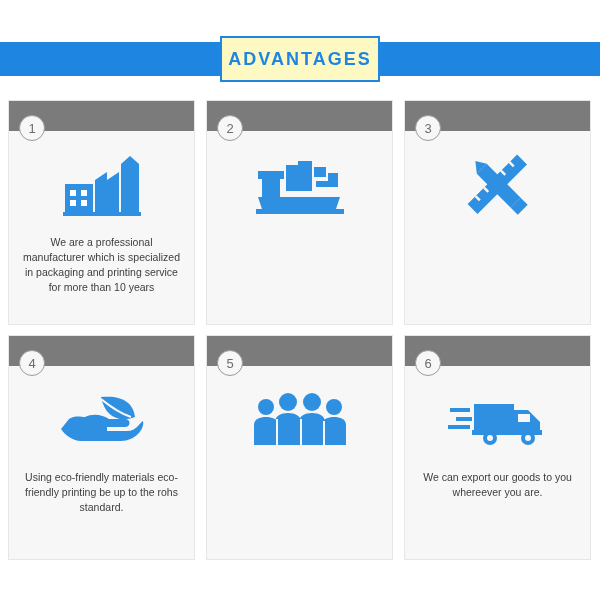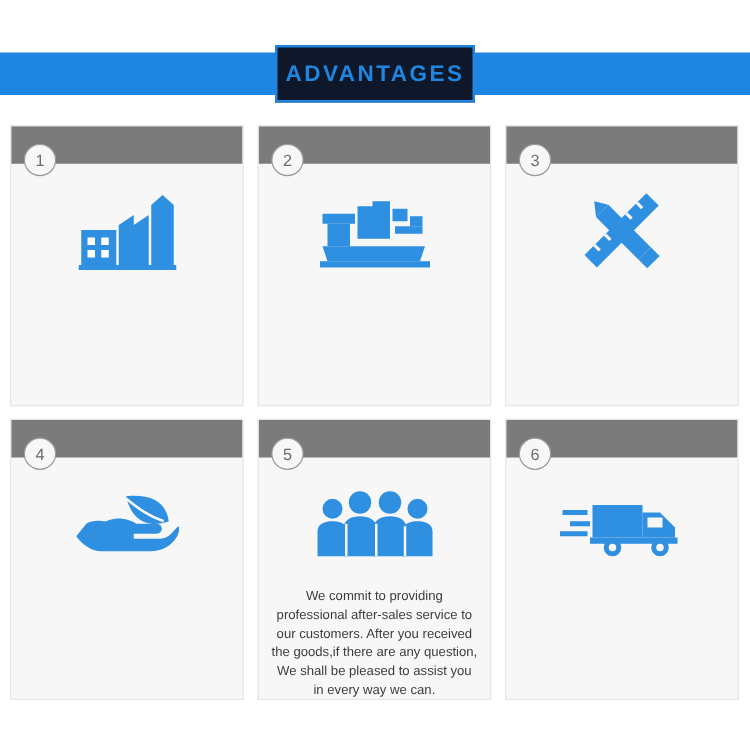--- a/index.html
+++ b/index.html
@@ -22,21 +22,21 @@
     width: 600px; height: 34px;
     background: #1e86e0;
   }
   .banner-title-box {
     position: absolute;
     left: 50%;
     top: 36px;
     transform: translateX(-50%);
     width: 160px;
     height: 46px;
-    background: #0f172a;
+    background: #fef9c3;
     border: 2px solid #1e86e0;
     display: flex;
     align-items: center;
     justify-content: center;
   }
   .banner-title {
     color: #1e86e0;
     font-size: 18px;
     letter-spacing: 2px;
     font-weight: bold;
@@ -131,20 +131,23 @@
             <rect x="6" y="62" width="78" height="4"></rect>
           </g>
           <g fill="#ffffff">
             <rect x="13" y="40" width="6" height="6"></rect>
             <rect x="24" y="40" width="6" height="6"></rect>
             <rect x="13" y="50" width="6" height="6"></rect>
             <rect x="24" y="50" width="6" height="6"></rect>
           </g>
         </svg>
       </div>
+      <div class="card-text">
+          <span>We are a professional manufacturer which is specialized in packaging and printing service for more than 10 years</span>
+        </div>
     </div>
 
     <div class="card">
       <div class="card-bar"></div>
       <div class="card-num">2</div>
       <div class="card-icon">
         <svg width="96" height="68" viewBox="0 0 96 68">
           <g fill="#2f8fe0">
             <rect x="6" y="20" width="26" height="8"></rect>
             <rect x="10" y="28" width="18" height="18"></rect>
@@ -188,20 +191,23 @@
       <div class="card-num">4</div>
       <div class="card-icon">
         <svg width="94" height="66" viewBox="0 0 94 66">
           <g fill="#2f8fe0">
             <path d="M46 10 C68 8 78 16 80 30 C64 36 50 30 46 10 Z"></path>
             <path d="M46 12 C56 20 64 26 76 30" stroke="#f7f7f7" stroke-width="2" fill="none"></path>
             <path d="M30 30 C38 26 48 28 54 32 L70 32 C76 32 76 40 70 40 L52 40 L52 44 L72 44 C82 44 84 36 88 34 C90 42 80 54 66 54 L26 54 C18 54 10 48 6 42 L14 32 C20 28 26 30 30 30 Z"></path>
           </g>
         </svg>
       </div>
+      <div class="card-text">
+          <span>Using eco-friendly materials eco-friendly printing be up to the rohs standard.</span>
+        </div>
     </div>
 
     <div class="card">
       <div class="card-bar"></div>
       <div class="card-num">5</div>
       <div class="card-icon">
         <svg width="100" height="62" viewBox="0 0 100 62">
           <g fill="#2f8fe0">
             <circle cx="16" cy="18" r="8"></circle>
             <path d="M4 56 L4 36 C4 30 10 28 16 28 C22 28 28 30 28 36 L28 56 Z"></path>
@@ -212,23 +218,20 @@
             <circle cx="84" cy="18" r="8"></circle>
             <path d="M72 56 L72 36 C72 30 78 28 84 28 C90 28 96 30 96 36 L96 56 Z"></path>
           </g>
           <g fill="#f7f7f7">
             <rect x="26" y="30" width="2" height="26"></rect>
             <rect x="50" y="30" width="2" height="26"></rect>
             <rect x="73" y="32" width="2" height="24"></rect>
           </g>
         </svg>
       </div>
-      <div class="card-text">
-          <span>We commit to providing professional after-sales service to our customers. After you received the goods,if there are any question, We shall be pleased to assist you in every way we can.</span>
-        </div>
     </div>
 
     <div class="card">
       <div class="card-bar"></div>
       <div class="card-num">6</div>
       <div class="card-icon">
         <svg width="100" height="60" viewBox="0 0 100 60">
           <g fill="#2f8fe0">
             <rect x="26" y="14" width="40" height="26"></rect>
             <polygon points="66,20 80,20 92,32 92,40 66,40"></polygon>
@@ -239,16 +242,19 @@
             <rect x="8" y="27" width="16" height="4"></rect>
             <rect x="0" y="35" width="22" height="4"></rect>
           </g>
           <g fill="#f7f7f7">
             <circle cx="42" cy="48" r="3"></circle>
             <circle cx="80" cy="48" r="3"></circle>
             <rect x="70" y="24" width="12" height="8"></rect>
           </g>
         </svg>
       </div>
+      <div class="card-text">
+          <span>We can export our goods to you whereever you are.</span>
+        </div>
     </div>
 
   </div>
 </div>
 
 </body></html>

